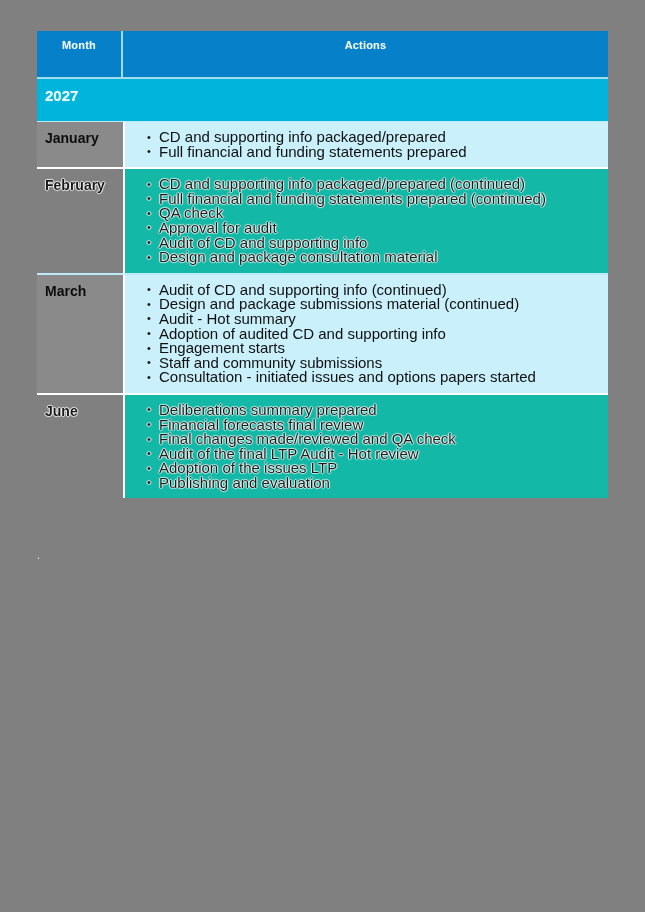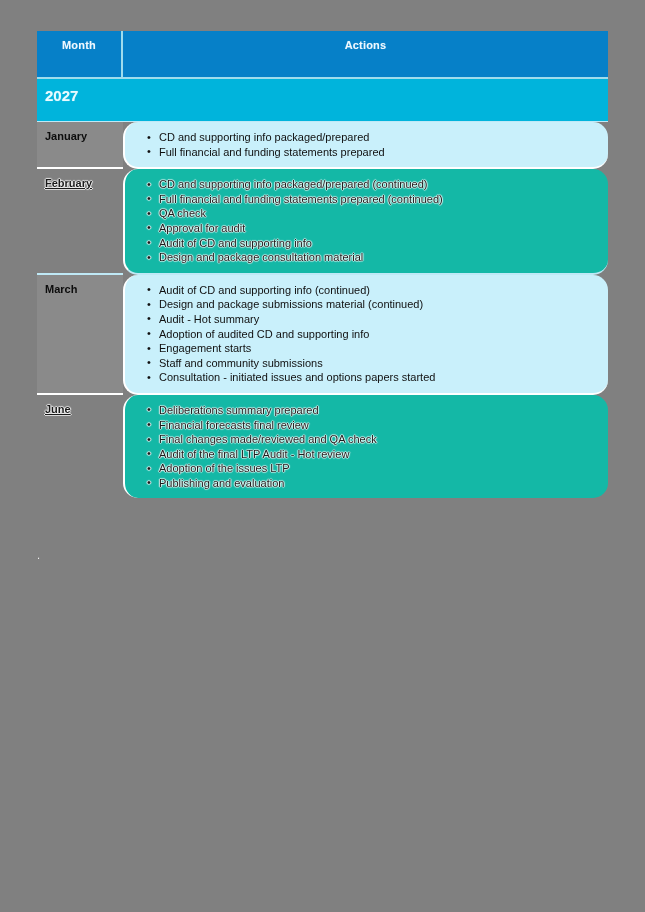--- a/index.html
+++ b/index.html
@@ -66,31 +66,30 @@
     font-size: 15px;
     font-weight: bold;
     height: 26px;
     padding: 5px 8px 0 8px;
     border-bottom: 1px solid #bfe9f6;
     text-shadow: 0 0 1px rgba(255,255,255,0.5);
   }
 
   
   .month-cell {
-    font-size: 11px;
+    font-size: 14px;
     font-weight: bold;
     color: #101010;
     padding: 6px 6px 8px 8px;
     white-space: nowrap;
   }
   .actions-cell {
-    font-size: 11px;
+    font-size: 15px;
     color: #101010;
     padding: 4px 8px 6px 0;
-    border-radius: 15px;
   }
 
   .actions-cell ul {
     margin: 0;
     padding: 0 0 0 26px;
     list-style: none;
   }
   .actions-cell li {
     position: relative;
     line-height: 14.6px;
@@ -121,21 +120,20 @@
   
   tr.tone-gray .month-cell {
     background: #808080;
     color: #1a1a1a;
     text-shadow:
       0 0 1px #ffffff,
       1px 0 1px rgba(255,255,255,0.85),
       -1px 0 1px rgba(255,255,255,0.85),
       0 1px 1px rgba(255,255,255,0.7),
       0 -1px 1px rgba(255,255,255,0.7);
-    text-decoration: underline;
   }
   tr.tone-gray .actions-cell {
     background: #14b8a6;
     color: #1c1c1c;
     border-left: 2px solid #ffffff;
     text-shadow:
       0 0 1px #ffffff,
       1px 0 1px rgba(255,255,255,0.8),
       -1px 0 1px rgba(255,255,255,0.8),
       0 1px 1px rgba(255,255,255,0.65),

